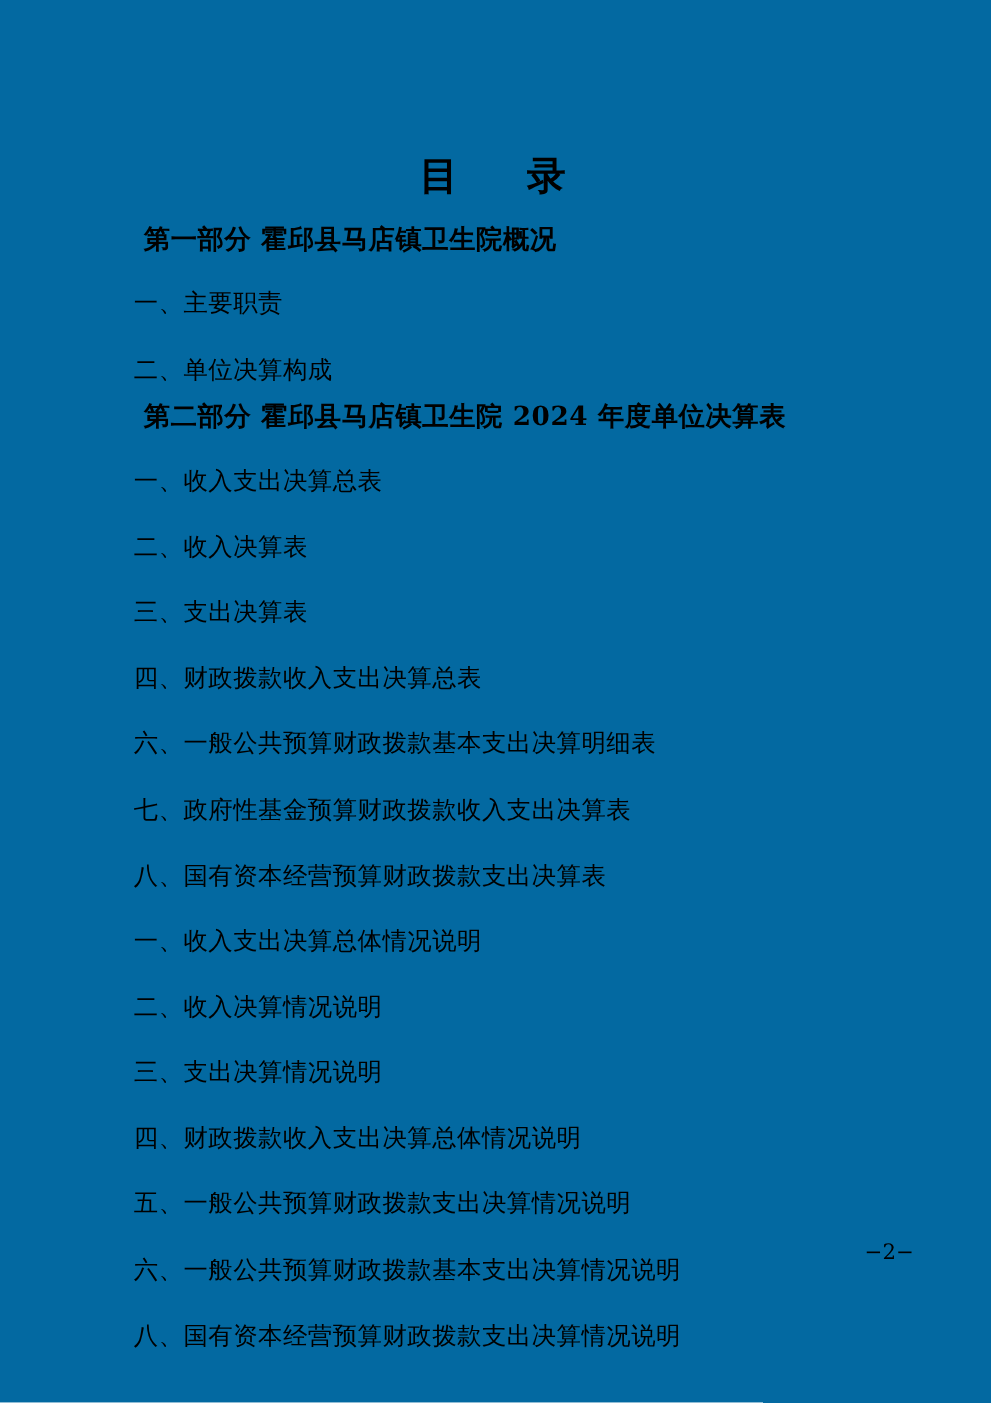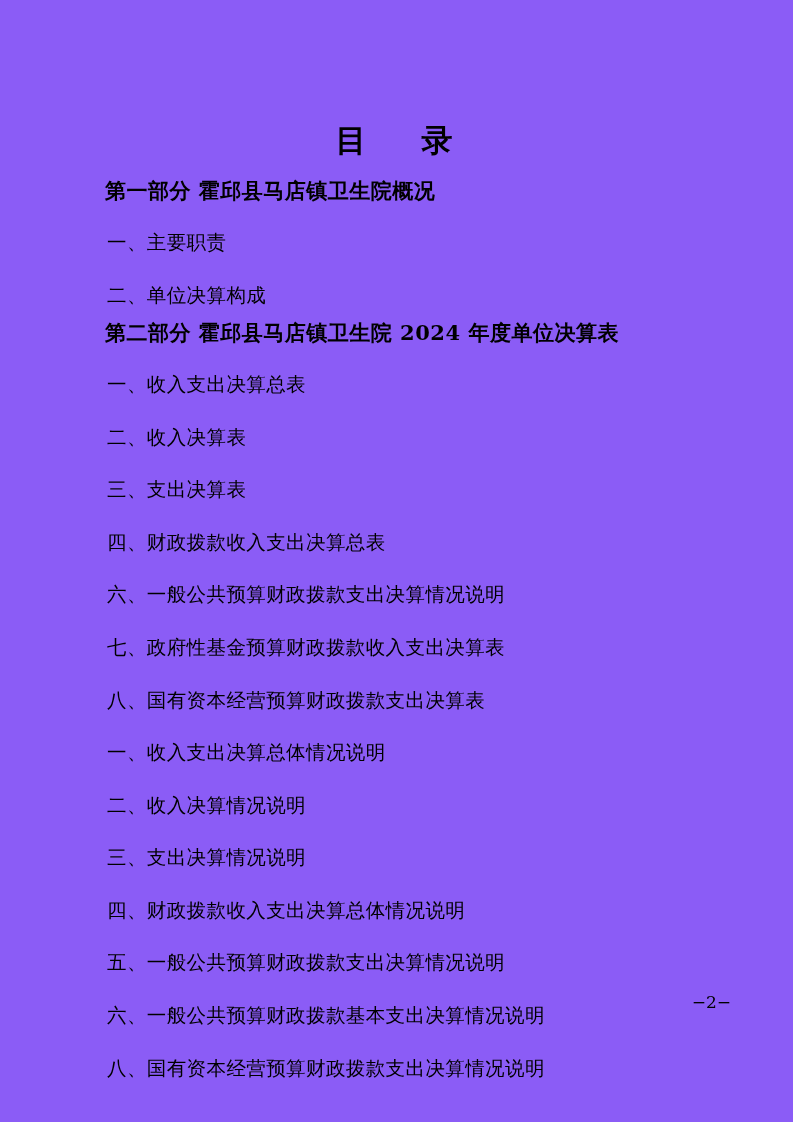--- a/index.html
+++ b/index.html
@@ -9,42 +9,42 @@
   }
   body {
     font-family: "DejaVu Serif", "Liberation Serif", serif;
     color: #000000;
   }
   .page {
     position: relative;
     width: 793px;
     height: 1122px;
     margin: 0 auto;
-    background: #8b5cf6;
+    background: #0369a1;
     overflow: hidden;
   }
   .content {
     position: absolute;
     left: 105px;
     top: 120px;
     width: 590px;
   }
   .doc-title {
     text-align: center;
     font-size: 31px;
     font-weight: bold;
     letter-spacing: 12px;
     margin: 0 0 14px 0;
     font-family: "DejaVu Serif", "Liberation Serif", serif;
   }
   .part-heading {
     font-size: 21px;
     font-weight: bold;
     line-height: 1.45;
-    margin: 6px 0 2px 0;
+    margin: 6px 0 2px 10px;
     letter-spacing: 0.5px;
   }
   .entry {
     font-size: 19.5px;
     line-height: 1.62;
     letter-spacing: 0.4px;
     margin-left: 2px;
     margin-top: 21px;
   }
   .page-number {
@@ -71,21 +71,21 @@
       <div class="entry">一、主要职责</div>
       <div class="entry">二、单位决算构成</div>
     </div>
 
     <div class="list-block">
       <div class="part-heading">第二部分  霍邱县马店镇卫生院 2024 年度单位决算表</div>
       <div class="entry">一、收入支出决算总表</div>
       <div class="entry">二、收入决算表</div>
       <div class="entry">三、支出决算表</div>
       <div class="entry">四、财政拨款收入支出决算总表</div>
-      <div class="entry">六、一般公共预算财政拨款支出决算情况说明</div>
+      <div class="entry">六、一般公共预算财政拨款基本支出决算明细表</div>
       <div class="entry">七、政府性基金预算财政拨款收入支出决算表</div>
       <div class="entry">八、国有资本经营预算财政拨款支出决算表</div>
     </div>
 
     <div class="list-block">
       <div class="entry">一、收入支出决算总体情况说明</div>
       <div class="entry">二、收入决算情况说明</div>
       <div class="entry">三、支出决算情况说明</div>
       <div class="entry">四、财政拨款收入支出决算总体情况说明</div>
       <div class="entry">五、一般公共预算财政拨款支出决算情况说明</div>

